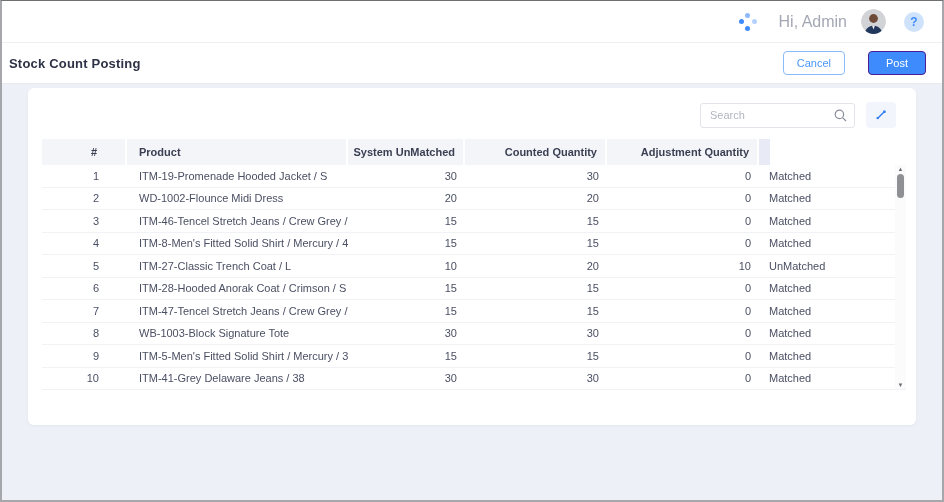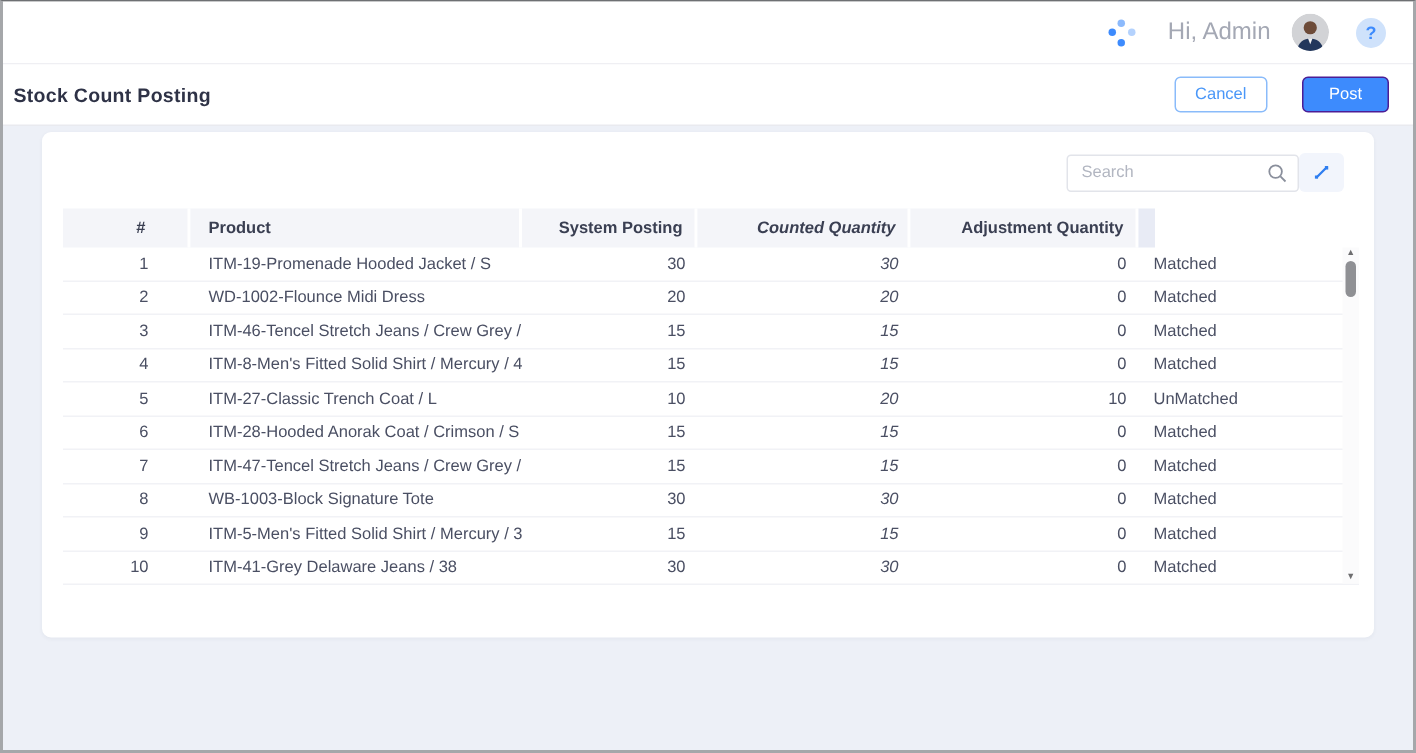--- a/index.html
+++ b/index.html
@@ -53,21 +53,21 @@
   
   .content { flex: 1; background: #edf0f7; padding: 4px 26px 0 26px; }
   .card {
     background: #ffffff; border-radius: 6px; height: 337px;
     box-shadow: 0 1px 3px rgba(40,50,80,0.05);
     padding: 14px 0 0 0; position: relative;
   }
 
   .card-toolbar {
     display: flex; justify-content: flex-end; align-items: center;
-    padding: 0 20px 0 0; height: 26px; margin-bottom: 11px;
+    padding: 0 20px 0 0; gap: 11px; height: 26px; margin-bottom: 11px;
   }
   .search-wrap {
     position: relative; width: 155px; height: 25px;
     border: 1px solid #e2e4ea; border-radius: 3px; background: #fff;
   }
   .search-wrap input {
     width: 100%; height: 100%; border: none; outline: none;
     font-family: inherit; font-size: 11px; color: #555b6e;
     padding: 0 26px 0 9px; background: transparent;
   }
@@ -85,21 +85,21 @@
   .t-hcell {
     background: #f4f5f9; font-size: 11px; font-weight: 700; color: #3a3f52;
     display: flex; align-items: center; border-right: 2px solid #ffffff;
   }
   .t-hcell:last-child { border-right: none; }
   .t-hcell.scroll-head { background: #e8ebf5; }
 
   .col-num     { width: 85px;  justify-content: flex-end; text-align: right; padding-right: 28px; }
   .col-product { width: 221px; padding-left: 12px; }
   .col-sys     { width: 117px; justify-content: flex-end; text-align: right; padding-right: 8px; }
-  .col-counted { width: 142px; justify-content: flex-end; text-align: right; padding-right: 8px; font-style: italic; }
+  .col-counted { width: 142px; justify-content: flex-end; text-align: right; padding-right: 8px; }
   .col-adj     { width: 152px; justify-content: flex-end; text-align: right; padding-right: 8px; }
   .col-status  { width: 136px; padding-left: 10px; }
   .col-scroll  { width: 11px; }
 
   .t-body { position: relative; }
   .t-row { display: flex; height: 22.5px; border-bottom: 1px solid #f1f2f6; }
   .t-cell {
     font-size: 11px; color: #4a4f63;
     display: flex; align-items: center; white-space: nowrap; overflow: hidden;
   }
@@ -166,21 +166,21 @@
             <rect x="9.3" y="2.9" width="2.1" height="2.1" fill="#2f7ef0"></rect>
             <rect x="2.6" y="9" width="2.1" height="2.1" fill="#2f7ef0"></rect>
           </svg>
         </button>
       </div>
 
       <div class="table">
         <div class="t-header">
           <div class="t-hcell col-num">#</div>
           <div class="t-hcell col-product">Product</div>
-          <div class="t-hcell col-sys">System Posting</div>
+          <div class="t-hcell col-sys">System UnMatched</div>
           <div class="t-hcell col-counted">Counted Quantity</div>
           <div class="t-hcell col-adj">Adjustment Quantity</div>
           <div class="t-hcell col-scroll scroll-head"></div>
         </div>
 
         <div class="t-body">
 
           <div class="t-row">
     <div class="t-cell col-num">1</div>
     <div class="t-cell col-product">ITM-19-Promenade Hooded Jacket / S</div>

